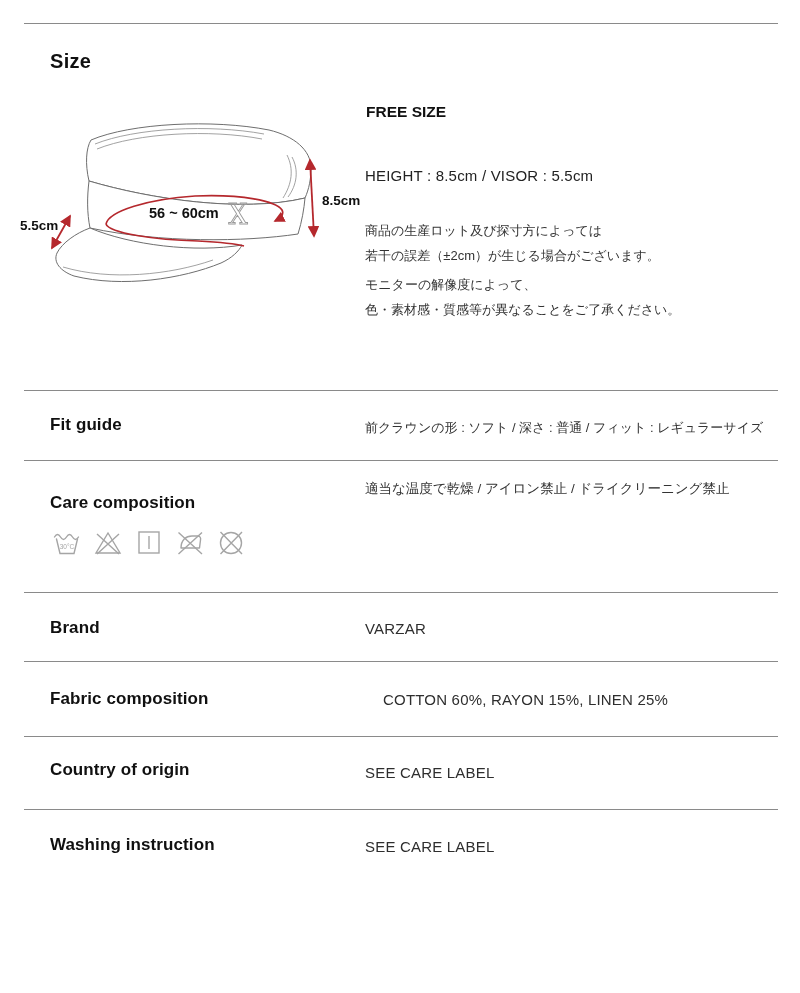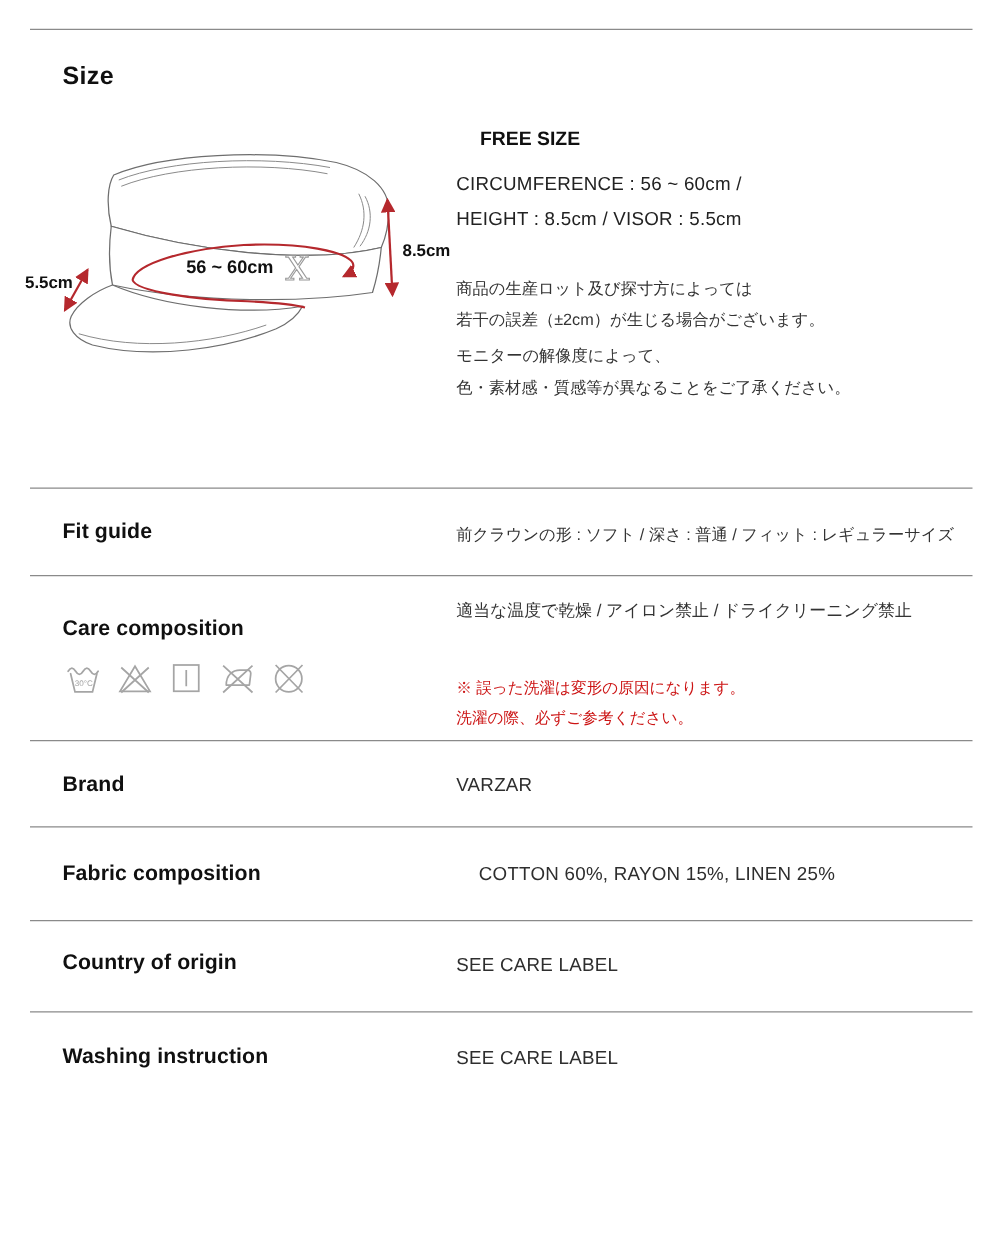--- a/index.html
+++ b/index.html
@@ -62,22 +62,21 @@
 
     <line x1="42" y1="130" x2="60" y2="98" stroke="#b5282d" stroke-width="1.8" marker-start="url(#arr)" marker-end="url(#arr)"></line>
 
     <line x1="300" y1="42" x2="304" y2="118" stroke="#b5282d" stroke-width="1.8" marker-start="url(#arr)" marker-end="url(#arr)"></line>
 
     <text x="10" y="112" font-size="13.5" font-weight="bold" fill="#101010">5.5cm</text>
     <text x="139" y="100" font-size="14.5" font-weight="bold" fill="#101010">56 ~ 60cm</text>
     <text x="312" y="87" font-size="13.5" font-weight="bold" fill="#101010">8.5cm</text>
   </svg>
 
-  <div class="abs free-size" style="left:384px; top:103px;text-align:center;">FREE SIZE</div>
-  <div class="abs spec" style="left:365px; top:139px;">CIRCUMFERENCE : 56 ~ 60cm /</div>
+  <div class="abs free-size" style="left:366px; top:103px;text-align:center;">FREE SIZE</div>
   <div class="abs spec" style="left:365px; top:167px;">HEIGHT : 8.5cm / VISOR : 5.5cm</div>
 
   <div class="abs jp-note" style="left:365px; top:218px;">
     <div>商品の生産ロット及び探寸方によっては</div>
     <div>若干の誤差（±2cm）が生じる場合がございます。</div>
   </div>
   <div class="abs jp-note" style="left:365px; top:272px;">
     <div>モニターの解像度によって、</div>
     <div>色・素材感・質感等が異なることをご了承ください。</div>
   </div>
@@ -126,24 +125,20 @@
       <g stroke="#a5a5a5" stroke-width="1.4" fill="none">
         <circle cx="15" cy="16" r="10.5"></circle>
         <path d="M4.5,5 L26,27 M26,5 L4.5,27"></path>
       </g>
     </svg>
   </div>
 
   <div class="abs care-jp" style="left:365px; top:476px;">
     <div>適当な温度で乾燥 / アイロン禁止 / ドライクリーニング禁止</div>
   </div>
-  <div class="abs red-note" style="left:365px; top:538px; color:#cc1414;">
-    <div>※ 誤った洗濯は変形の原因になります。</div>
-    <div>洗濯の際、必ずご参考ください。</div>
-  </div>
 
   <div class="divider" style="top:592px"></div>
 
   <div class="abs sec-label" style="left:50px; top:618px;">Brand</div>
   <div class="abs value" style="left:365px; top:620px;">VARZAR</div>
 
   <div class="divider" style="top:661px"></div>
 
   <div class="abs sec-label" style="left:50px; top:689px;">Fabric composition</div>
   <div class="abs value" style="left:365px; top:691px;margin-left:18px;">COTTON 60%, RAYON 15%, LINEN 25%</div>

